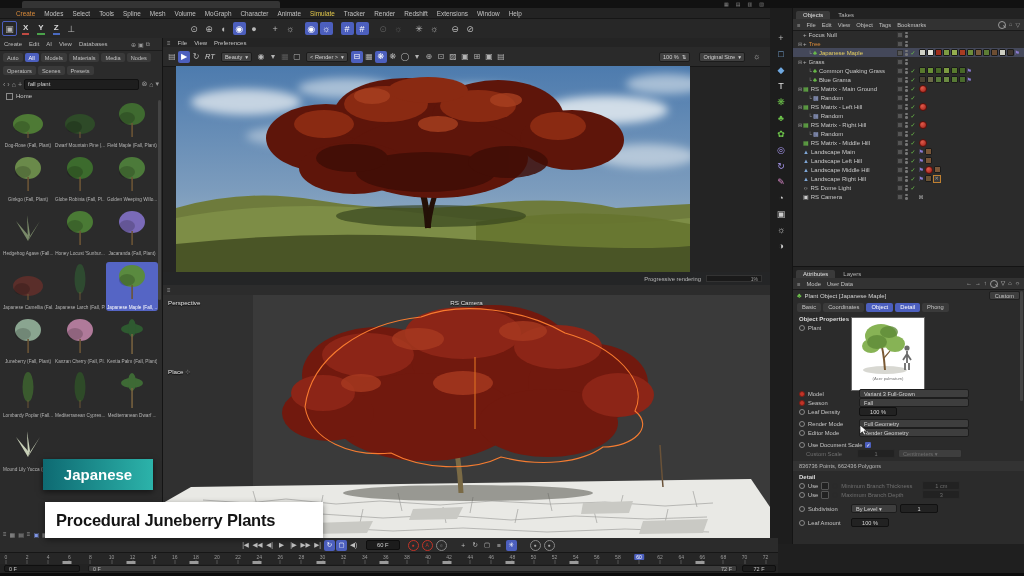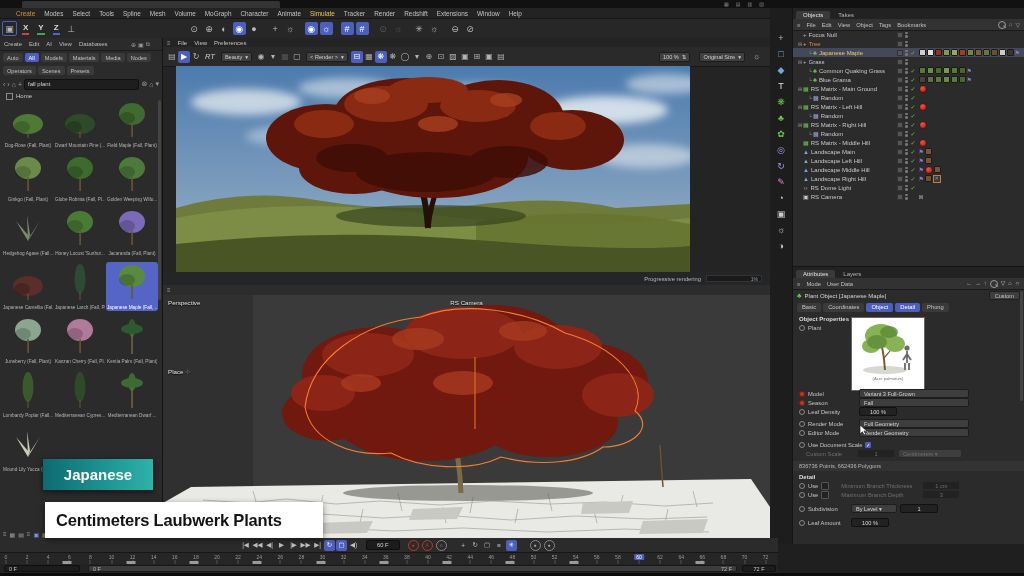--- a/index.html
+++ b/index.html
@@ -1210,18 +1210,18 @@
     <span class="fslider">
       <span>0 F</span>
         <span>72 F</span>
     </span>
     <span class="fbox" style="left:742px;top:0.5px;width:34px;text-align:center">72 F</span>
   </div>
   <div class="abs brzone"></div>
   <div class="abs blackbar"></div>
 
   <div class="abs badge">Japanese</div>
-  <div class="abs btitle">Centimeters Laubwerk Plants</div>
+  <div class="abs btitle">Procedural Juneberry Plants</div>
 
   <svg class="abs cursor" viewBox="0 0 8 10">
     <polygon points="0,0 0,9 2.4,6.8 4,10 5.6,9.2 4,6 7,6" fill="#fff" stroke="#000" stroke-width="0.6"></polygon>
   </svg>
 </div>
 
 </body></html>

